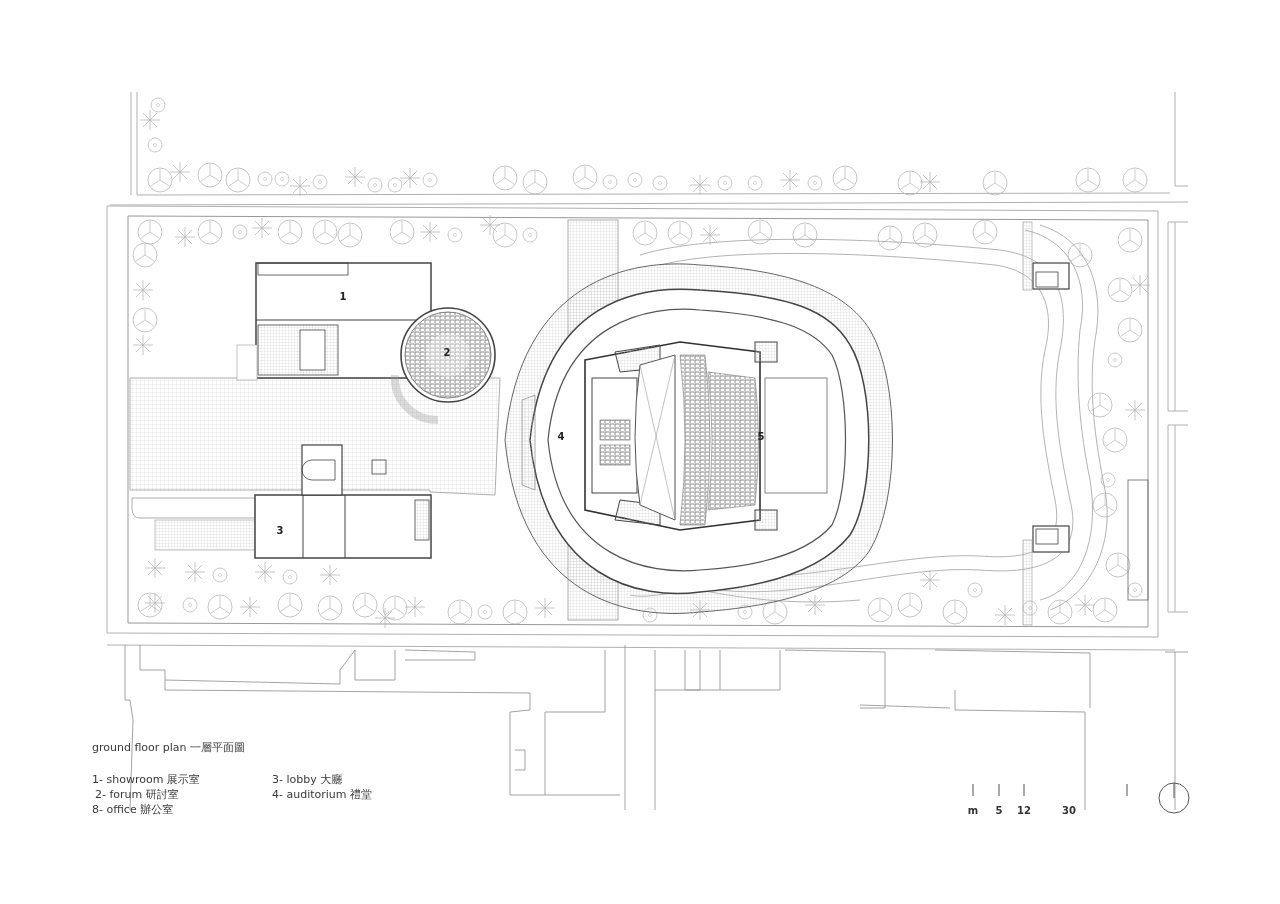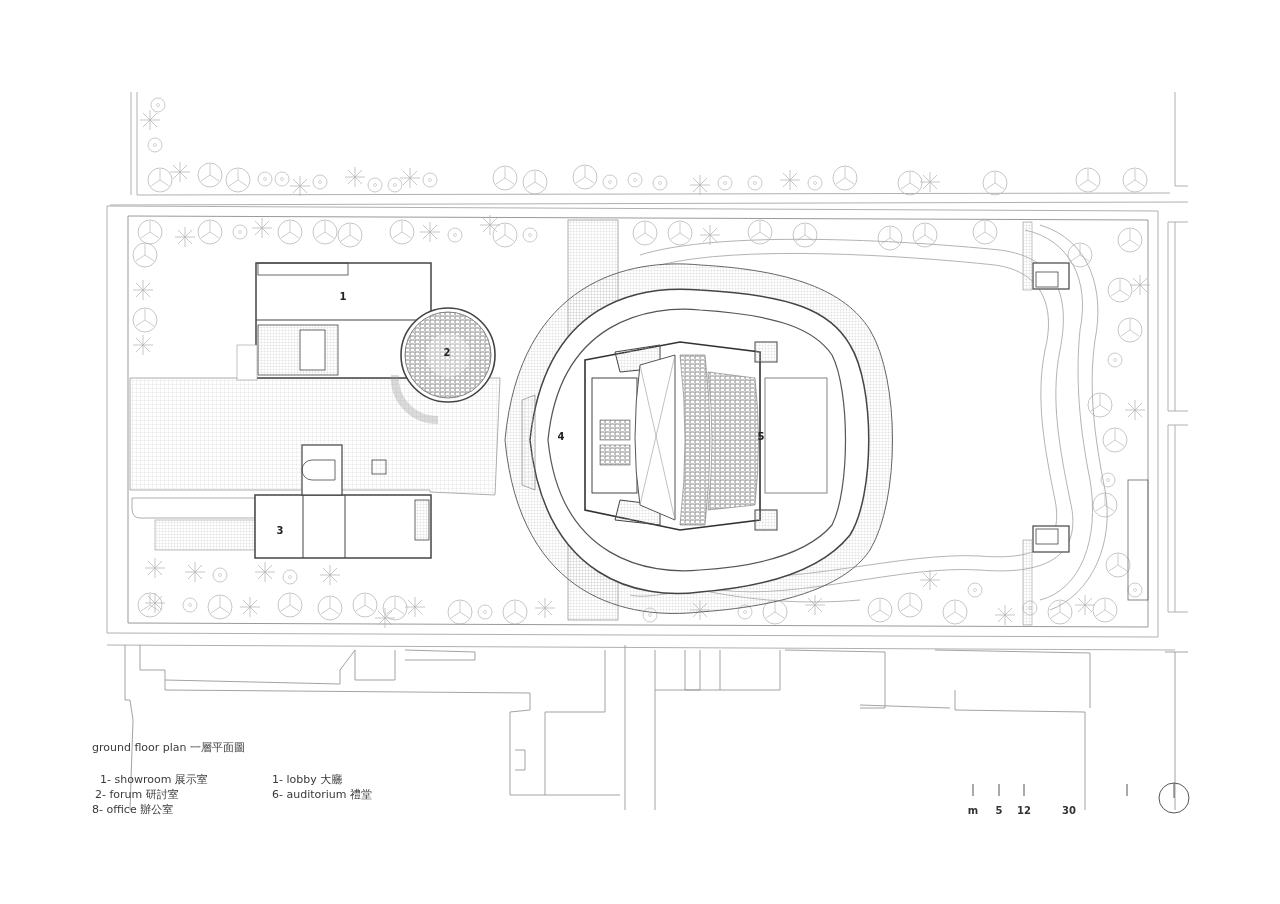--- a/index.html
+++ b/index.html
@@ -290,23 +290,23 @@
 </svg>
 
 <div class="room-label" style="left:343px; top:296px;">1</div>
 <div class="room-label" style="left:447px; top:352px;">2</div>
 <div class="room-label" style="left:280px; top:530px;">3</div>
 <div class="room-label" style="left:561px; top:436px;">4</div>
 <div class="room-label" style="left:761px; top:436px;">5</div>
 
 <div class="legend">
   <div class="legend-title">ground floor plan 一層平面圖</div>
-  <div class="legend-item" style="left:8px; top:32px;">1-  showroom 展示室</div>
+  <div class="legend-item" style="left:0; top:32px;">1-  showroom 展示室</div>
   <div class="legend-item" style="left:3px; top:47px;">2-  forum 研討室</div>
   <div class="legend-item" style="left:0; top:62px;">8-  office 辦公室</div>
-  <div class="legend-item" style="left:180px; top:32px;">1-  lobby 大廳</div>
-  <div class="legend-item" style="left:180px; top:47px;">6-  auditorium 禮堂</div>
+  <div class="legend-item" style="left:180px; top:32px;">3-  lobby 大廳</div>
+  <div class="legend-item" style="left:180px; top:47px;">4-  auditorium 禮堂</div>
 </div>
 
 <div class="scale-label" style="left:973px;">m</div>
 <div class="scale-label" style="left:999px;">5</div>
 <div class="scale-label" style="left:1024px;">12</div>
 <div class="scale-label" style="left:1069px;">30</div>
 
 </body></html>

